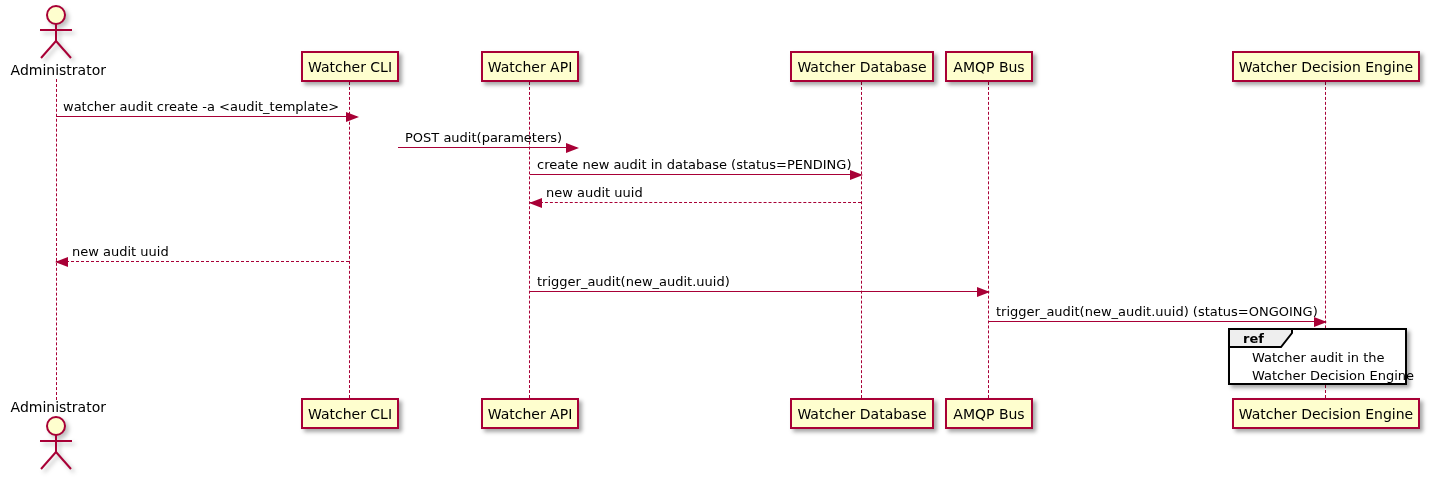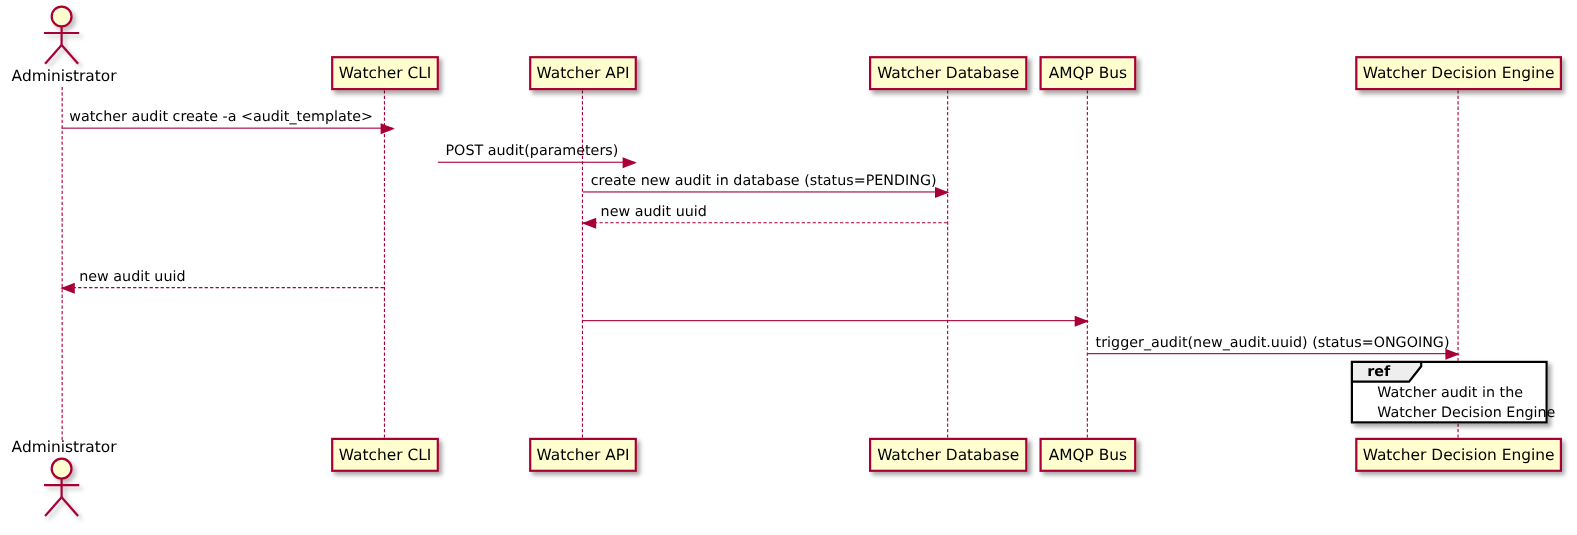--- a/index.html
+++ b/index.html
@@ -101,20 +101,21 @@
   </div>
 
 
   <div class="message dashed rtl" style="left:56px;top:242px;width:294px;">
     <div class="msg-label">new audit uuid</div>
     <div class="msg-line"></div>
     <div class="msg-head"></div>
   </div>
 
   <div class="message solid ltr" style="left:530px;top:272px;width:459px;">
+    <div class="msg-label">trigger_audit(new_audit.uuid)</div>
     <div class="msg-line"></div>
     <div class="msg-head"></div>
   </div>
 
   <div class="message solid ltr" style="left:989px;top:302px;width:337px;text-decoration:underline;">
     <div class="msg-label">trigger_audit(new_audit.uuid) (status=ONGOING)</div>
     <div class="msg-line"></div>
     <div class="msg-head"></div>
   </div>
 

